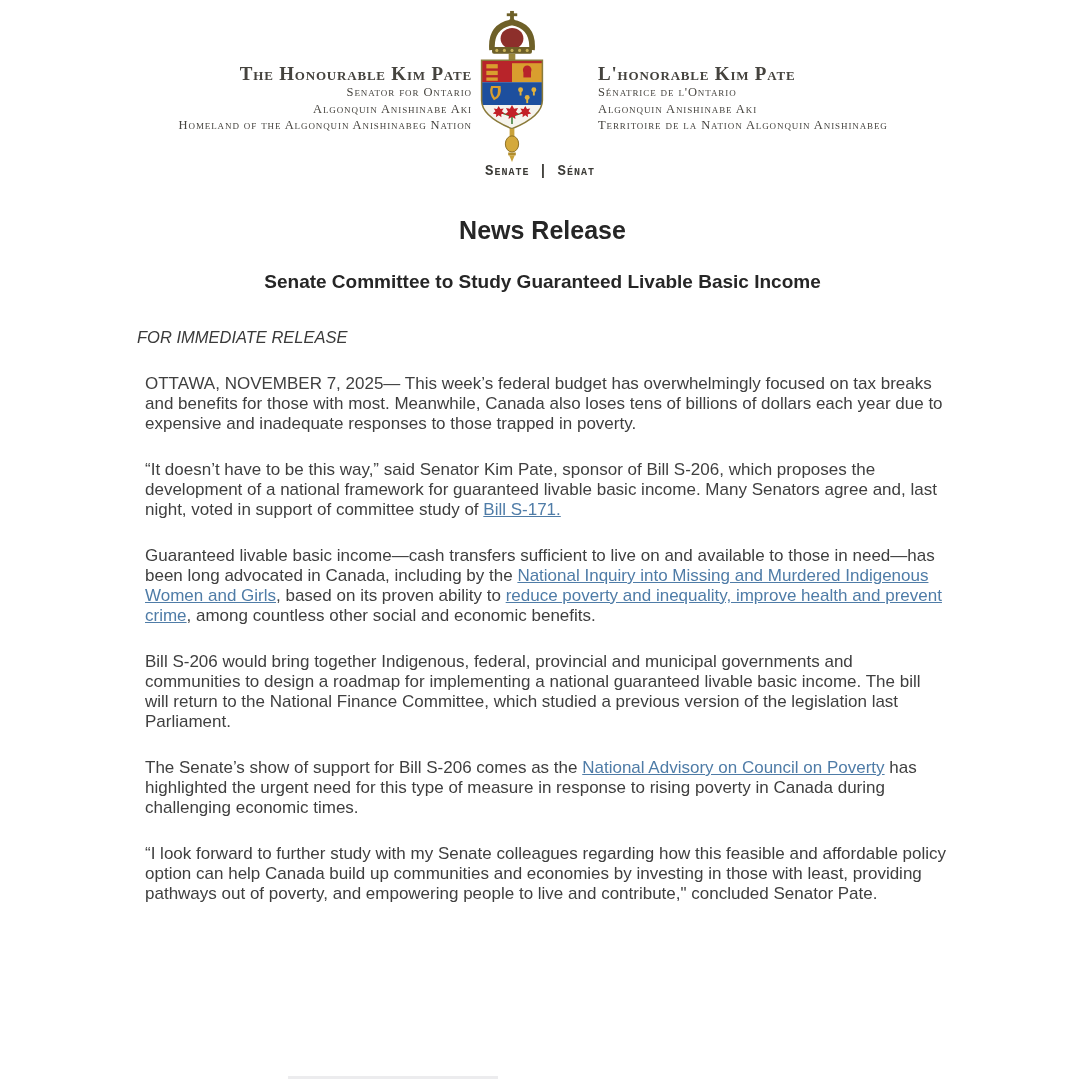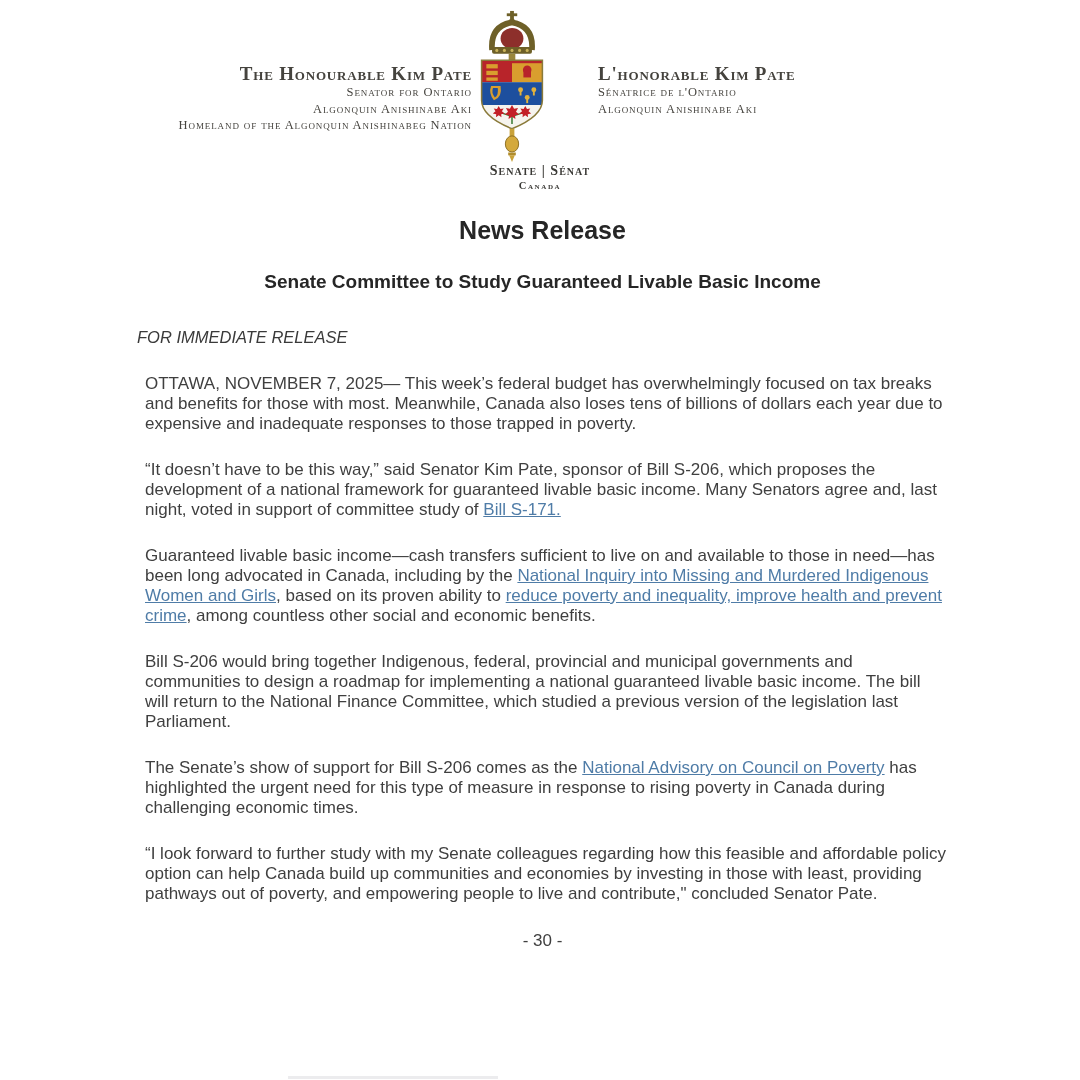--- a/index.html
+++ b/index.html
@@ -17,21 +17,21 @@
     position:absolute; top:63px; left:598px; width:360px; text-align:left;
     font-family:"Liberation Serif", serif; font-variant:small-caps; color:#45433e;
   }
   .mast-name   { font-size:19px; font-weight:bold; letter-spacing:0.8px; line-height:21px; }
   .mast-line   { font-size:12.5px; font-weight:normal; letter-spacing:0.9px; line-height:15.5px; margin-top:1px; }
 
   .crest { position:absolute; top:10px; left:50%; transform:translateX(-50%); }
 
   .crest-caption {
     position:absolute; top:163px; left:0; width:1080px; text-align:center;
-    font-family:Liberation Serif, serif; font-variant:small-caps; font-weight:bold;
+    font-family:Liberation Mono, monospace; font-variant:small-caps; font-weight:bold;
     font-size:14px; letter-spacing:1px; color:#3b3a36;
   }
   .crest-country {
     position:absolute; top:180px; left:0; width:1080px; text-align:center;
     font-family:"Liberation Serif", serif; font-variant:small-caps; font-weight:bold;
     font-size:10.5px; letter-spacing:1.6px; color:#3b3a36;
   }
 
   
   .doc {
@@ -70,20 +70,21 @@
     <div class="mast-name">The Honourable Kim Pate</div>
     <div class="mast-line">Senator for Ontario</div>
     <div class="mast-line">Algonquin Anishinabe Aki</div>
     <div class="mast-line">Homeland of the Algonquin Anishinabeg Nation</div>
   </div>
 
   <div class="masthead-right">
     <div class="mast-name">L'honorable Kim Pate</div>
     <div class="mast-line">Sénatrice de l'Ontario</div>
     <div class="mast-line">Algonquin Anishinabe Aki</div>
+    <div class="mast-line">Territoire de la Nation Algonquin Anishinabeg</div>
   </div>
 
   <div class="crest">
     <svg width="96" height="152" viewBox="0 0 100 160" aria-hidden="true">
 
       <g fill="#6e6028" stroke="none">
         <rect x="48" y="1" width="4" height="9"></rect>
         <rect x="44.5" y="3.5" width="11" height="3"></rect>
         <circle cx="50" cy="12" r="3"></circle>
       </g>
@@ -140,33 +141,31 @@
       <path d="M18,53 L82,53 L82,95 Q82,112 50,125 Q18,112 18,95 Z" fill="none" stroke="#8a7a3a" stroke-width="1.6"></path>
 
       <rect x="47.5" y="125" width="5" height="9" fill="#c9a23a"></rect>
       <ellipse cx="50" cy="141" rx="7" ry="8.5" fill="#d4a93c" stroke="#8a6d20" stroke-width="1"></ellipse>
       <rect x="46" y="150" width="8" height="3" fill="#b08c2c"></rect>
       <path d="M47,153 L53,153 L50,160 Z" fill="#c9a23a"></path>
     </svg>
   </div>
 
   <div class="crest-caption">Senate | Sénat</div>
-  <div class="crest-country">Canada</div>
 
   <div class="doc">
     <div class="doc-title">News Release</div>
     <div class="doc-subtitle">Senate Committee to Study Guaranteed Livable Basic Income</div>
     <div class="release-line">FOR IMMEDIATE RELEASE</div>
 
     <div>
         <p class="para"><span>OTTAWA, NOVEMBER 7, 2025— This week’s federal budget has overwhelmingly focused on tax breaks and benefits for those with most. Meanwhile, Canada also loses tens of billions of dollars each year due to expensive and inadequate responses to those trapped in poverty.</span></p>
         <p class="para"><span>“It doesn’t have to be this way,” said Senator Kim Pate, sponsor of Bill S-206, which proposes the development of a national framework for guaranteed livable basic income. Many Senators agree and, last night, voted in support of committee study of </span><a href="#" class="link">Bill S-171.</a></p>
         <p class="para"><span>Guaranteed livable basic income—cash transfers sufficient to live on and available to those in need—has been long advocated in Canada, including by the </span><a href="#" class="link">National Inquiry into Missing and Murdered Indigenous Women and Girls</a><span>, based on its proven ability to </span><a href="#" class="link">reduce poverty and inequality, improve health and prevent crime</a><span>, among countless other social and economic benefits.</span></p>
         <p class="para"><span>Bill S-206 would bring together Indigenous, federal, provincial and municipal governments and communities to design a roadmap for implementing a national guaranteed livable basic income. The bill will return to the National Finance Committee, which studied a previous version of the legislation last Parliament.</span></p>
         <p class="para"><span>The Senate’s show of support for Bill S-206 comes as the </span><a href="#" class="link">National Advisory on Council on Poverty</a><span> has highlighted the urgent need for this type of measure in response to rising poverty in Canada during challenging economic times.</span></p>
         <p class="para"><span>“I look forward to further study with my Senate colleagues regarding how this feasible and affordable policy option can help Canada build up communities and economies by investing in those with least, providing pathways out of poverty, and empowering people to live and contribute," concluded Senator Pate.</span></p>
       </div>
 
-    <div class="end-mark">- 30 -</div>
   </div>
 
   <div class="cutoff-bar"></div>
 </div>
 
 </body></html>

